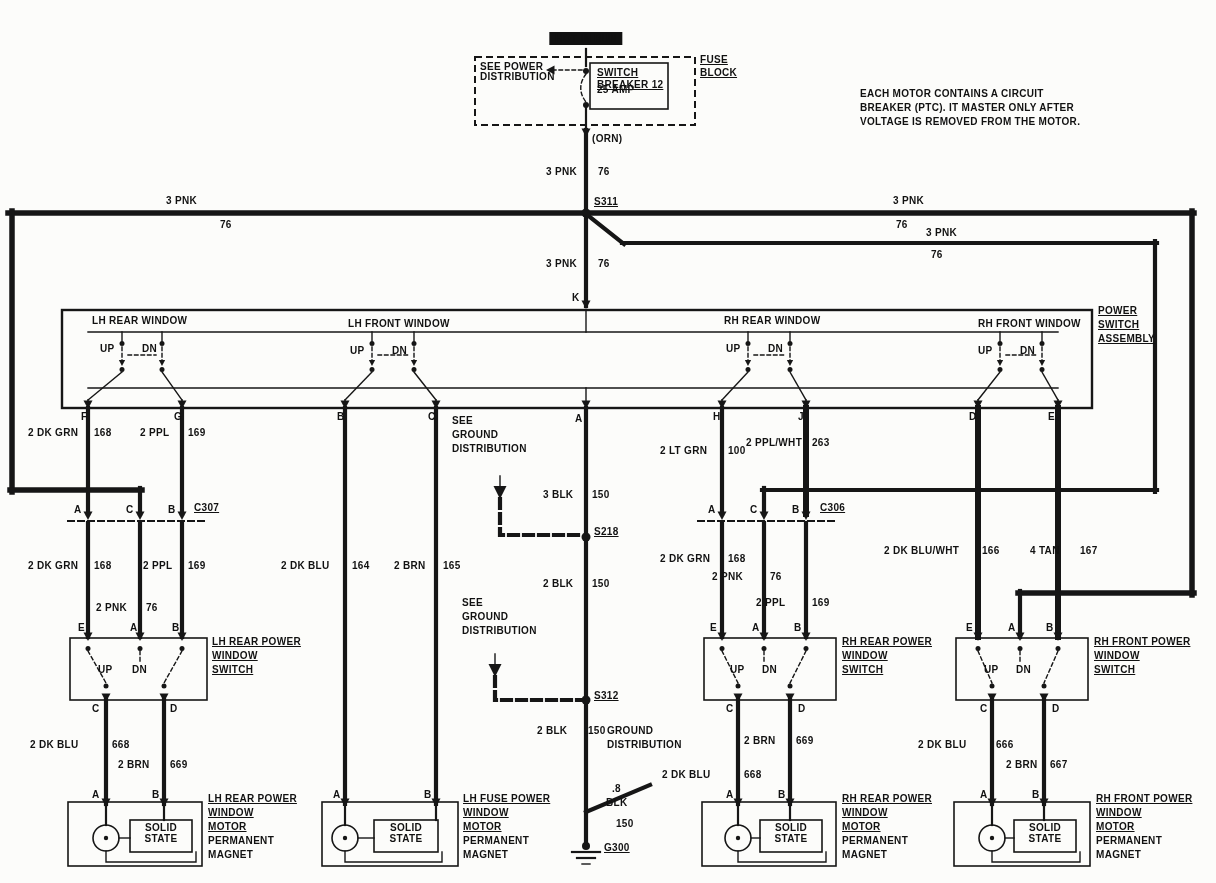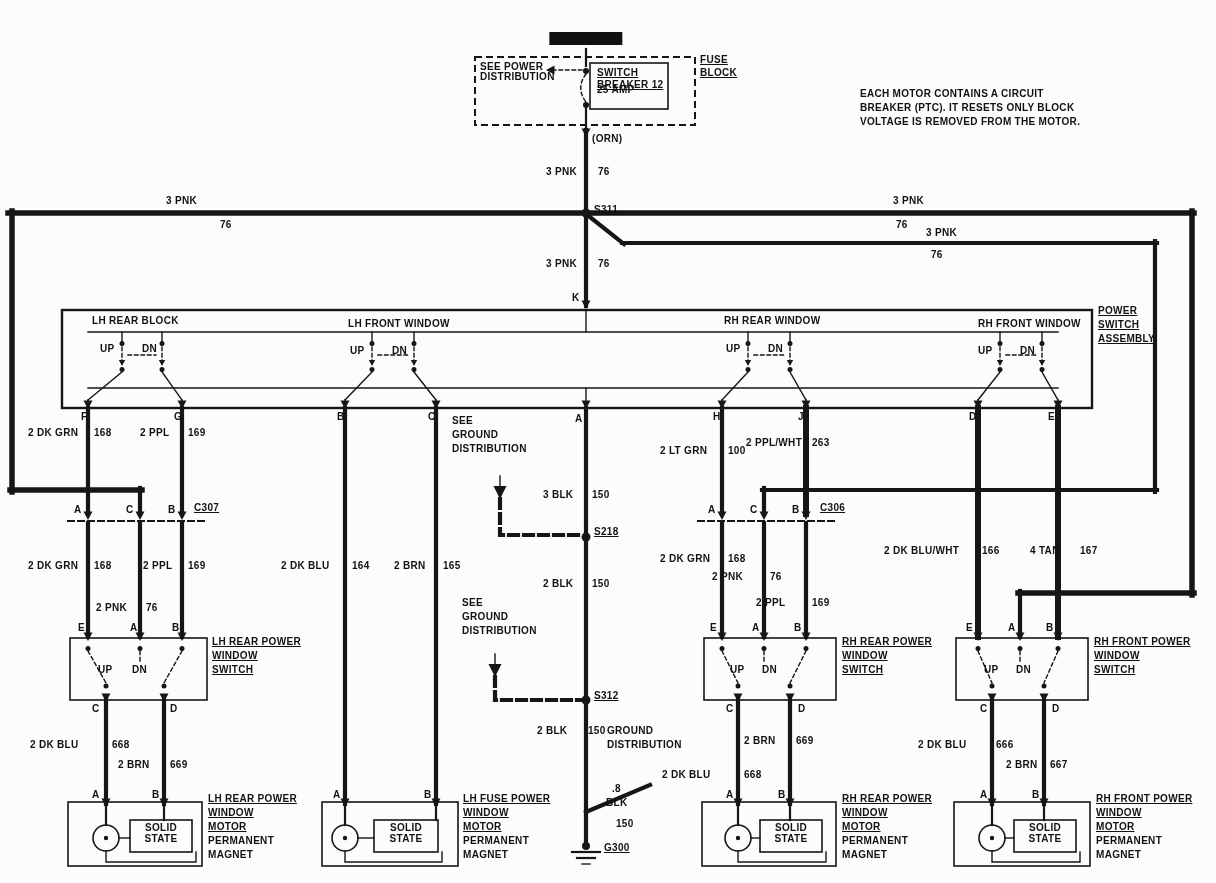--- a/index.html
+++ b/index.html
@@ -339,39 +339,39 @@
         <div class="lbl inv c" style="left: 586px; top: 32px;">HOT IN RUN</div>
         <div class="lbl xs" style="left: 480px; top: 61px;">SEE POWER</div>
         <div class="lbl xs" style="left: 480px; top: 71px;">DISTRIBUTION</div>
         <div class="lbl u" style="left: 597px; top: 67px;">SWITCH</div>
         <div class="lbl u" style="left: 597px; top: 79px;">BREAKER 12</div>
         <div class="lbl xs" style="left: 597px; top: 84px;">25 AMP</div>
         <div class="lbl u" style="left: 700px; top: 54px;">FUSE</div>
         <div class="lbl u" style="left: 700px; top: 67px;">BLOCK</div>
         <div class="lbl" style="left: 592px; top: 133px;">(ORN)</div>
         <div class="lbl" style="left: 860px; top: 88px;">EACH MOTOR CONTAINS A CIRCUIT</div>
-        <div class="lbl" style="left: 860px; top: 102px;">BREAKER (PTC).  IT RESETS ONLY BLOCK</div>
+        <div class="lbl" style="left: 860px; top: 102px;">BREAKER (PTC).  IT MASTER ONLY AFTER</div>
         <div class="lbl" style="left: 860px; top: 116px;">VOLTAGE IS REMOVED FROM THE MOTOR.</div>
       </div>
       <div>
         <div class="lbl" style="left: 546px; top: 166px;">3 PNK</div>
         <div class="lbl" style="left: 598px; top: 166px;">76</div>
-        <div class="lbl u" style="left: 594px; top: 204px; text-align: right;">S311</div>
+        <div class="lbl u" style="left: 594px; top: 196px; text-align: right;">S311</div>
         <div class="lbl" style="left: 166px; top: 195px;">3 PNK</div>
         <div class="lbl" style="left: 220px; top: 219px;">76</div>
         <div class="lbl" style="left: 893px; top: 195px;">3 PNK</div>
         <div class="lbl" style="left: 896px; top: 219px;">76</div>
         <div class="lbl" style="left: 926px; top: 227px;">3 PNK</div>
         <div class="lbl" style="left: 931px; top: 249px;">76</div>
         <div class="lbl" style="left: 546px; top: 258px;">3 PNK</div>
         <div class="lbl" style="left: 598px; top: 258px;">76</div>
         <div class="lbl" style="left: 572px; top: 292px;">K</div>
       </div>
       <div>
-        <div class="lbl" style="left: 92px; top: 315px;">LH REAR BLOCK</div>
+        <div class="lbl" style="left: 92px; top: 315px;">LH REAR WINDOW</div>
         <div class="lbl" style="left: 348px; top: 318px;">LH FRONT WINDOW</div>
         <div class="lbl" style="left: 724px; top: 315px;">RH REAR WINDOW</div>
         <div class="lbl" style="left: 978px; top: 318px;">RH FRONT WINDOW</div>
         <div class="lbl sm" style="left: 100px; top: 343px;">UP</div>
         <div class="lbl sm" style="left: 142px; top: 343px;">DN</div>
         <div class="lbl sm" style="left: 350px; top: 345px;">UP</div>
         <div class="lbl sm" style="left: 392px; top: 345px;">DN</div>
         <div class="lbl sm" style="left: 726px; top: 343px;">UP</div>
         <div class="lbl sm" style="left: 768px; top: 343px;">DN</div>
         <div class="lbl sm" style="left: 978px; top: 345px;">UP</div>

